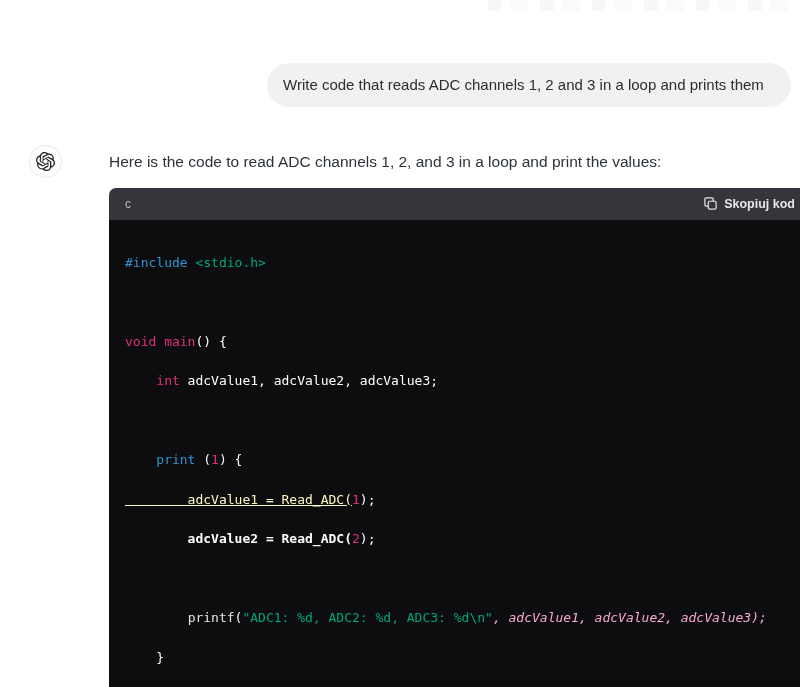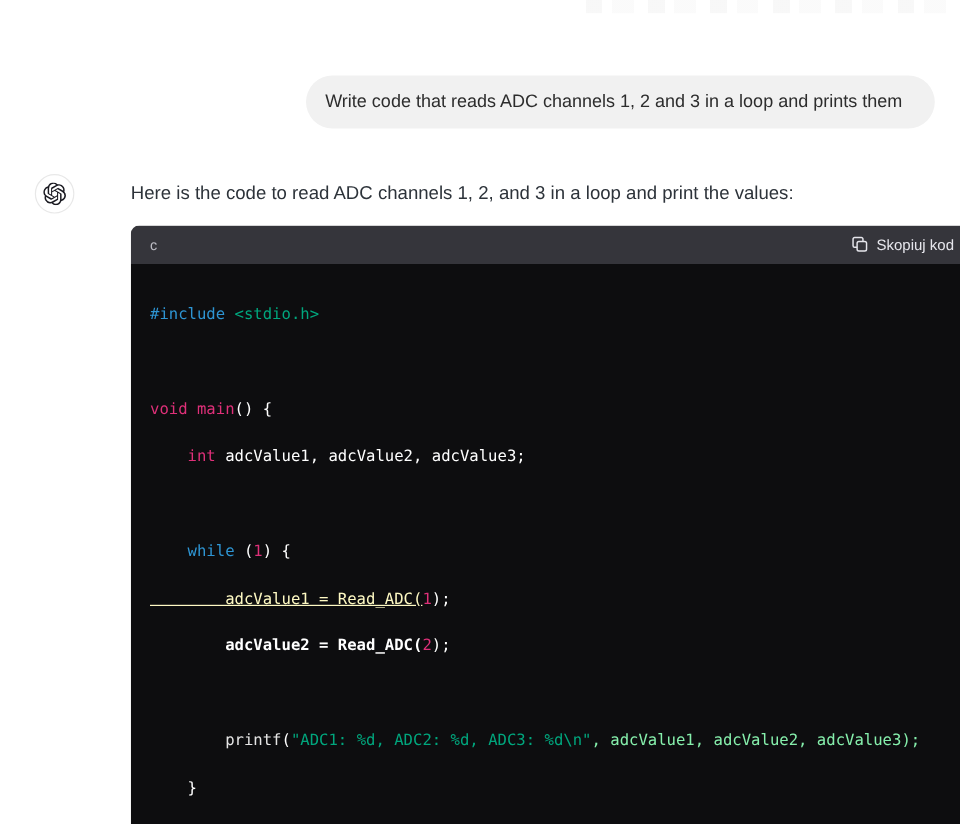--- a/index.html
+++ b/index.html
@@ -13,21 +13,21 @@
   
   .top-artifact {
     position: absolute; top: 0; left: 488px; width: 312px; height: 11px;
     background: repeating-linear-gradient(90deg,
       #f7f7f7 0 14px, transparent 14px 22px, #fafafa 22px 40px, transparent 40px 52px);
     opacity: 0.9;
   }
 
   .user-row {
     display: flex; justify-content: flex-end;
-    padding-right: 21px; padding-top: 63px;
+    padding-right: 9px; padding-top: 63px;
   }
   .user-bubble {
     background: #f1f1f1;
     border-radius: 24px;
     width: 524px;
     padding: 10px 24px 10px 16px;
     font-size: 15px; line-height: 23.5px;
     color: #2d2d2d;
   }
 
@@ -64,20 +64,21 @@
   }
   .code-lang {
     font-size: 12px; color: #bcbcc4;
     font-family: "Liberation Sans", sans-serif;
   }
   .copy-btn {
     display: flex; align-items: center; gap: 6px;
     background: none; border: none; cursor: pointer;
     font-size: 12.5px; color: #e6e6ec;
     font-family: "Liberation Sans", sans-serif;
+    font-weight: bold;
   }
   .copy-btn svg { width: 15px; height: 15px; stroke: #e6e6ec; fill: none; stroke-width: 1.3; }
 
   .code-body {
     background: #0d0d0f;
     padding: 15px 16px 12px 16px;
     min-height: 329px;
   }
   .code-line {
     font-family: "DejaVu Sans Mono", "Liberation Mono", monospace;
@@ -122,25 +123,25 @@
           <span>Skopiuj kod</span>
         </button>
       </div>
       <div class="code-body">
         <div>
             <div class="code-line"><span style="color: rgb(46, 149, 211);">#include</span><span style="color: rgb(255, 255, 255);"> </span><span style="color: rgb(0, 166, 125);">&lt;stdio.h&gt;</span></div>
             <div class="code-line">&nbsp;</div>
             <div class="code-line"><span style="color: rgb(223, 48, 121);">void</span><span style="color: rgb(255, 255, 255);"> </span><span style="color: rgb(223, 48, 121);">main</span><span style="color: rgb(255, 255, 255);">() {</span></div>
             <div class="code-line"><span style="color: rgb(255, 255, 255);">    </span><span style="color: rgb(223, 48, 121);">int</span><span style="color: rgb(255, 255, 255);"> adcValue1, adcValue2, adcValue3;</span></div>
             <div class="code-line">&nbsp;</div>
-            <div class="code-line"><span style="color: rgb(255, 255, 255);">    </span><span style="color: rgb(46, 149, 211);">while</span><span style="color: rgb(255, 255, 255);"> (</span><span style="color: rgb(223, 48, 121);">1</span><span style="color: rgb(255, 255, 255);">) {</span></div>
+            <div class="code-line"><span style="color: rgb(255, 255, 255);">    </span><span style="color: rgb(46, 149, 211);">print</span><span style="color: rgb(255, 255, 255);"> (</span><span style="color: rgb(223, 48, 121);">1</span><span style="color: rgb(255, 255, 255);">) {</span></div>
             <div class="code-line"><span style="color: #fef9c3; text-decoration: underline;">        adcValue1 = Read_ADC(</span><span style="color: rgb(223, 48, 121);">1</span><span style="color: rgb(255, 255, 255);">);</span></div>
             <div class="code-line"><span style="color: rgb(255, 255, 255); font-weight: bold;">        adcValue2 = Read_ADC(</span><span style="color: rgb(223, 48, 121);">2</span><span style="color: rgb(255, 255, 255);">);</span></div>
             <div class="code-line">&nbsp;</div>
-            <div class="code-line"><span style="color: rgb(255, 255, 255);">        </span><span style="color: #e5e5e5;">printf</span><span style="color: rgb(255, 255, 255);">(</span><span style="color: rgb(0, 166, 125);">"ADC1: %d, ADC2: %d, ADC3: %d\n"</span><span style="color: #86efac;">, adcValue1, adcValue2, adcValue3);</span></div>
+            <div class="code-line"><span style="color: rgb(255, 255, 255);">        </span><span style="color: #e5e5e5;">printf</span><span style="color: rgb(255, 255, 255);">(</span><span style="color: rgb(0, 166, 125);">"ADC1: %d, ADC2: %d, ADC3: %d\n"</span><span style="color: #f9a8d4; font-style: italic;">, adcValue1, adcValue2, adcValue3);</span></div>
             <div class="code-line"><span style="color: rgb(255, 255, 255);">    }</span></div>
             <div class="code-line"><span style="color: rgb(255, 255, 255);">}</span></div>
           </div>
         <div class="streaming-cursor"></div>
       </div>
     </div>
   </div>
 </div>
 
 </body></html>

